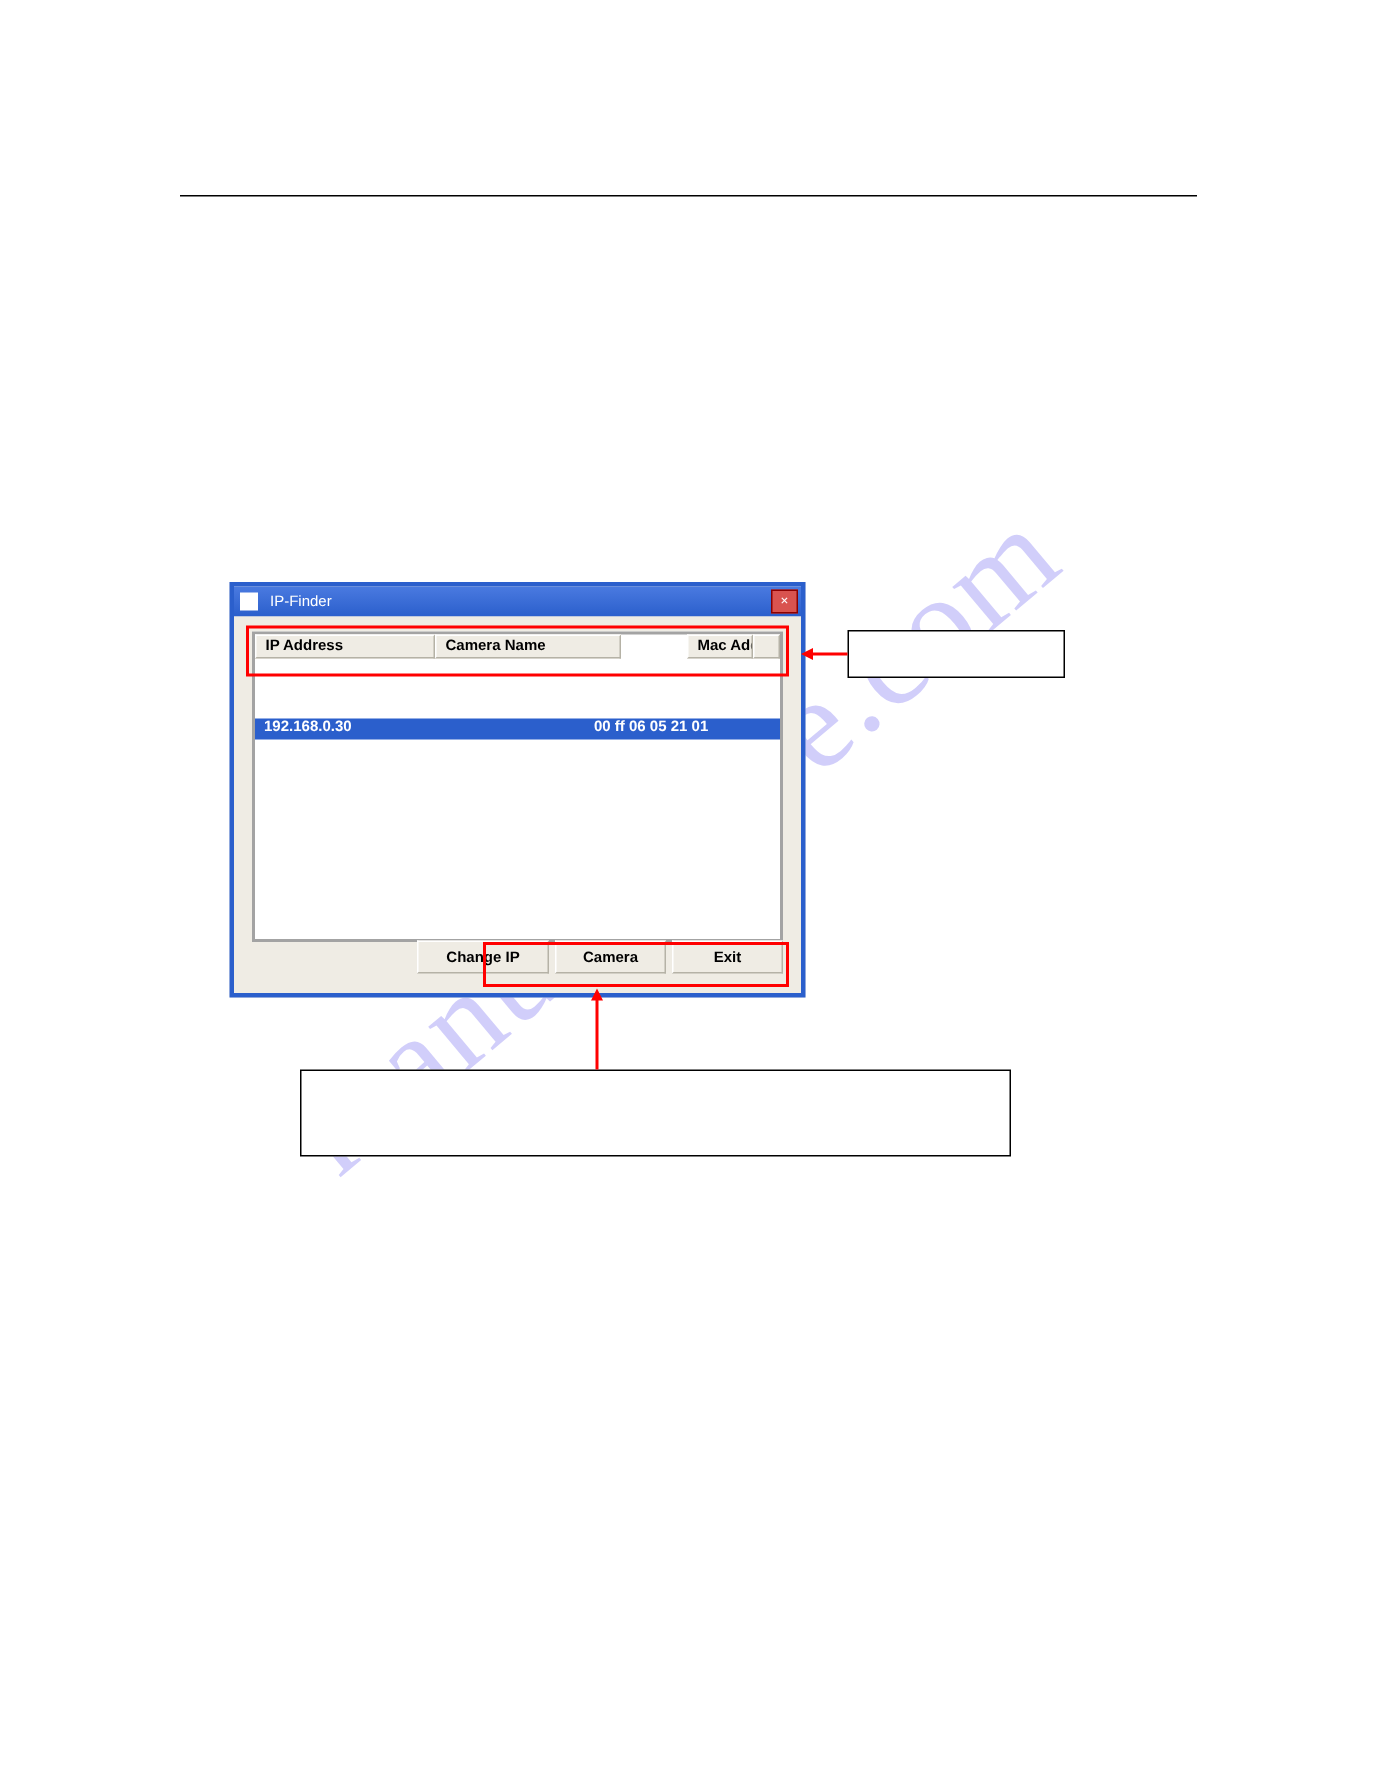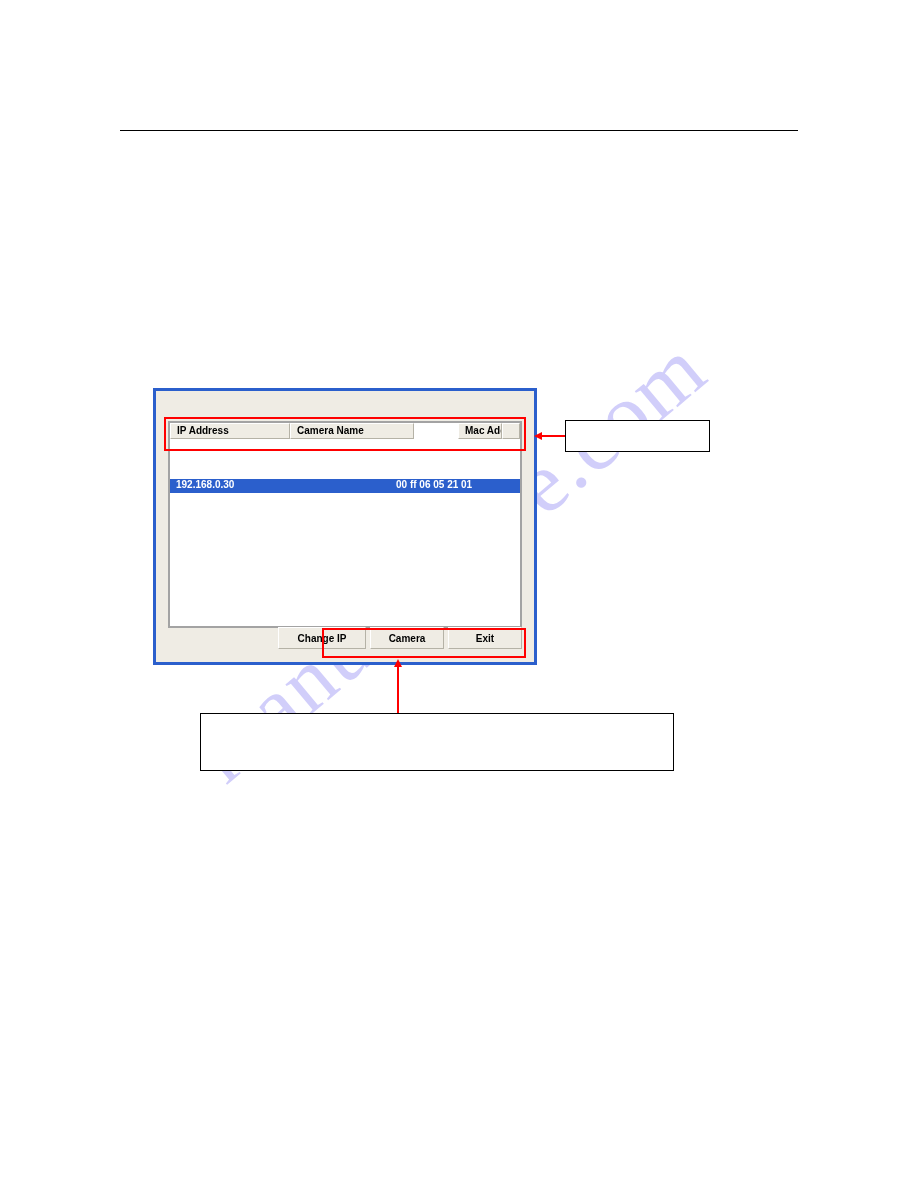--- a/index.html
+++ b/index.html
@@ -240,20 +240,29 @@
 </head>
 <body>
 
 <div class="page">
 
   <div class="top-rule"></div>
 
   <div class="watermark">manualshive.com</div>
 
   <div class="dialog">
+    <div class="titlebar">
+      <div class="titletext">
+        <span class="icon"></span>
+        <span>IP-Finder</span>
+      </div>
+      <div class="closebtn">
+        <span>×</span>
+      </div>
+    </div>
 
     <div class="client">
 
       <div class="red-box-upper"></div>
 
       <div class="listwrap">
         <div class="cols">
           <div class="colh c1">IP Address</div>
           <div class="colh c2">Camera Name</div>
           <div class="colh c3">Mac Address</div>

